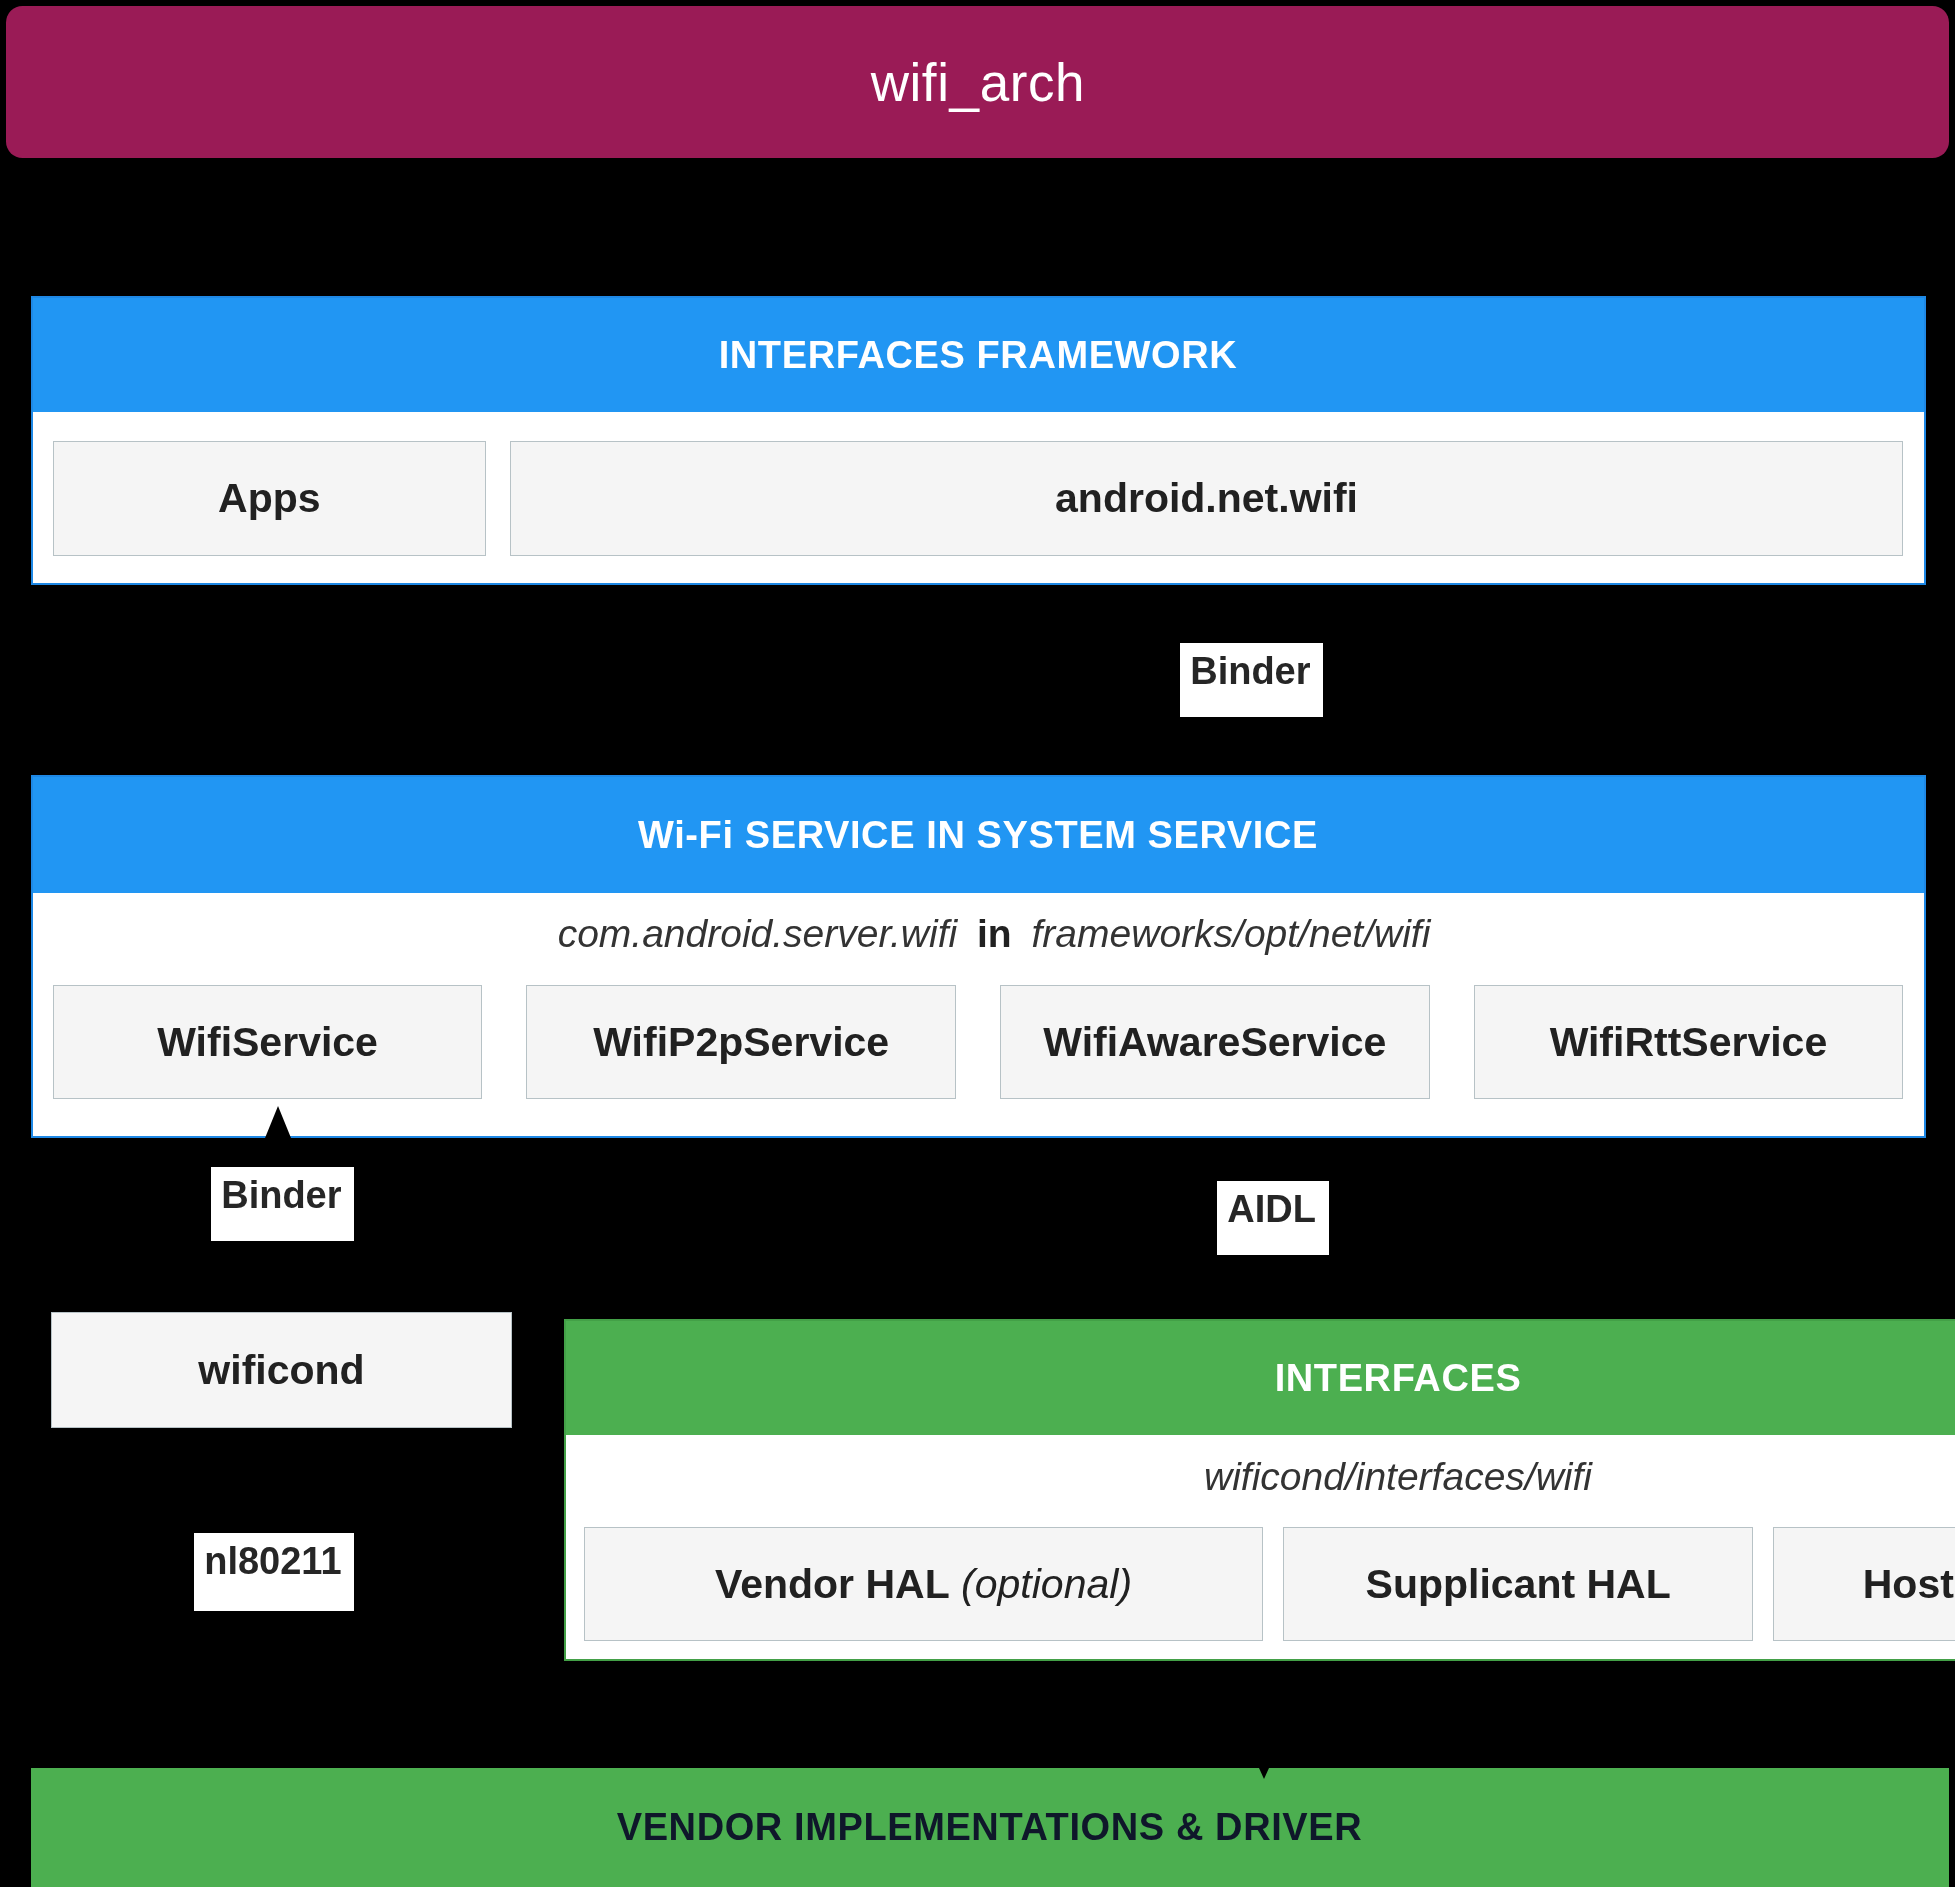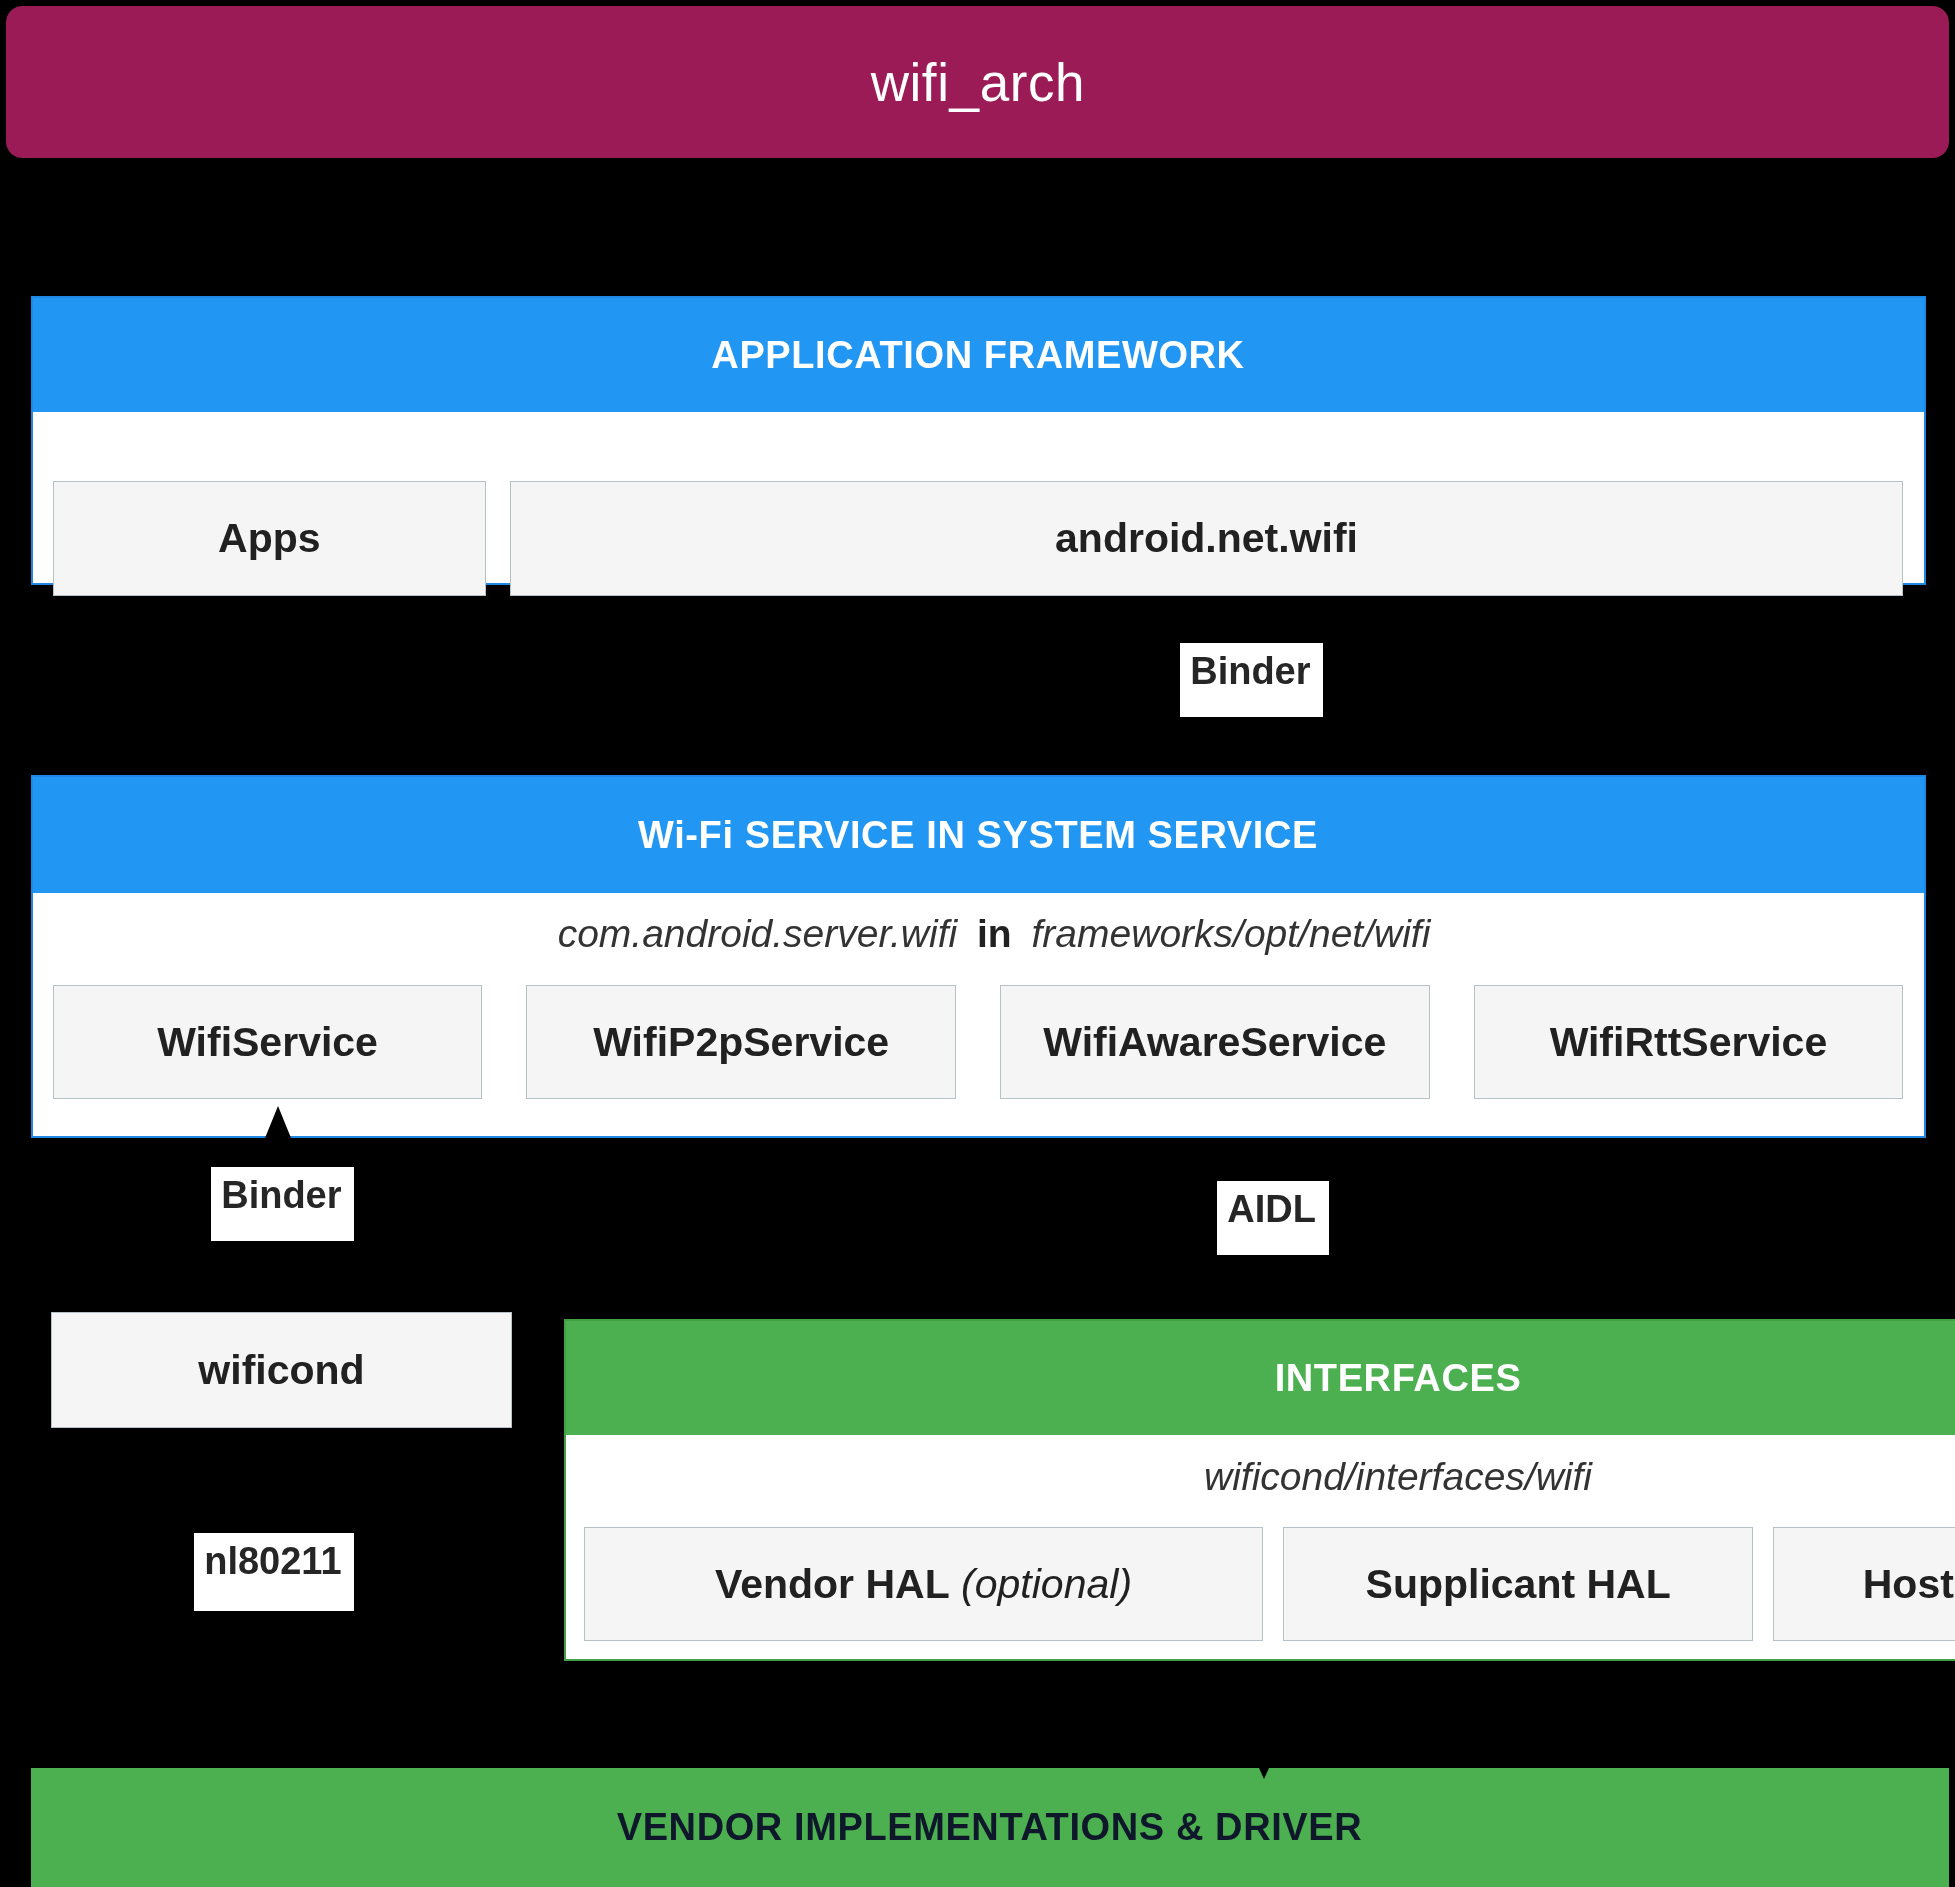--- a/index.html
+++ b/index.html
@@ -21,21 +21,21 @@
   .section.blue  .sec-header{background:#2196F3;}
   .section.green .sec-header{background:#4CAF50;}
   .sec-body{position:relative;}
 
   
   .gbox{background:#F5F5F5;border:1.9px solid #B7C2C6;box-sizing:border-box;
         display:flex;align-items:center;justify-content:center;
         color:#212121;font-weight:700;font-size:41px;}
   .gbox .opt{font-weight:400;font-style:italic;margin-left:11.4px;}
 
-  .boxrow{display:flex;box-sizing:border-box;margin-top:40px;}
+  .boxrow{display:flex;box-sizing:border-box;}
 
   
   .pathline{text-align:center;font-size:39px;color:#333;font-style:italic;}
   .pathline .conn{font-style:normal;font-weight:700;color:#212121;margin:0 9px;}
 
   
   .clabel{position:absolute;background:#fff;color:#262626;
           font-weight:700;font-size:38px;padding:7.6px 12.7px 25.4px 10.2px;line-height:41px;}
 
   
@@ -87,21 +87,21 @@
 </head>
 <body>
 
 <div id="page">
 
   <div class="banner">
     <div class="title">wifi_arch</div>
   </div>
 
   <div class="section blue" id="sec-af">
-    <div class="sec-header">APPLICATION FRAMEWORK</div>
+    <div class="sec-header">INTERFACES FRAMEWORK</div>
     <div class="sec-body">
       <div class="boxrow">
         <div class="gbox" id="af-apps">Apps</div>
         <div class="gbox" id="af-android">android.net.wifi</div>
       </div>
     </div>
   </div>
 
   <div class="clabel" id="lbl-binder-top">Binder</div>
 

